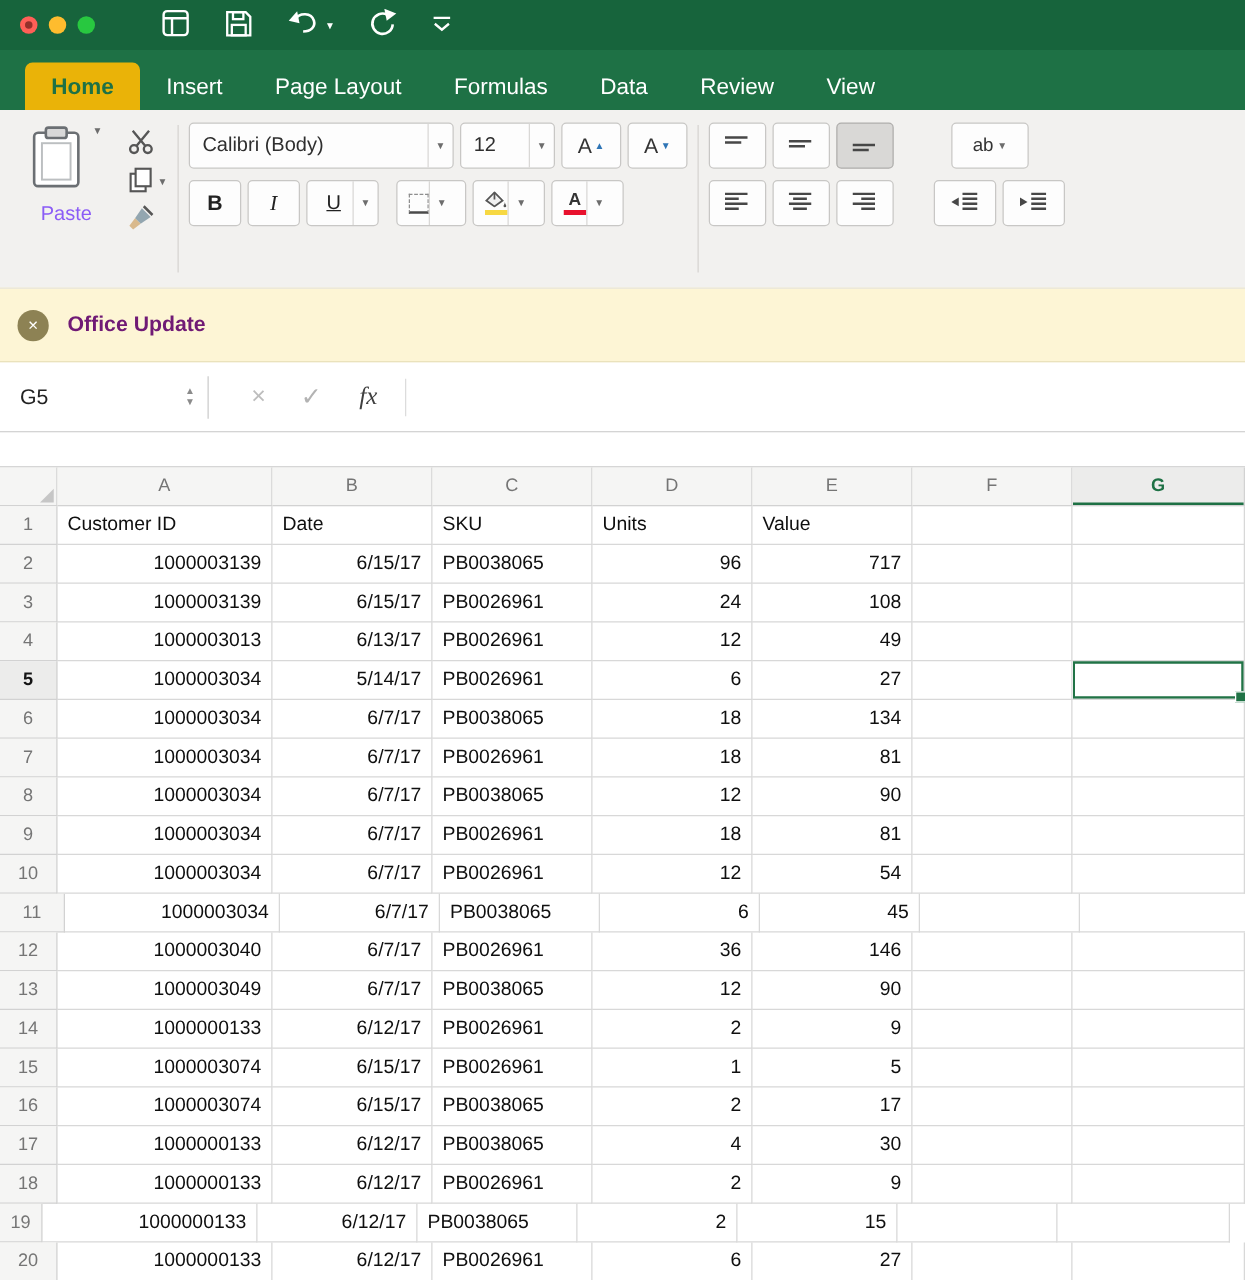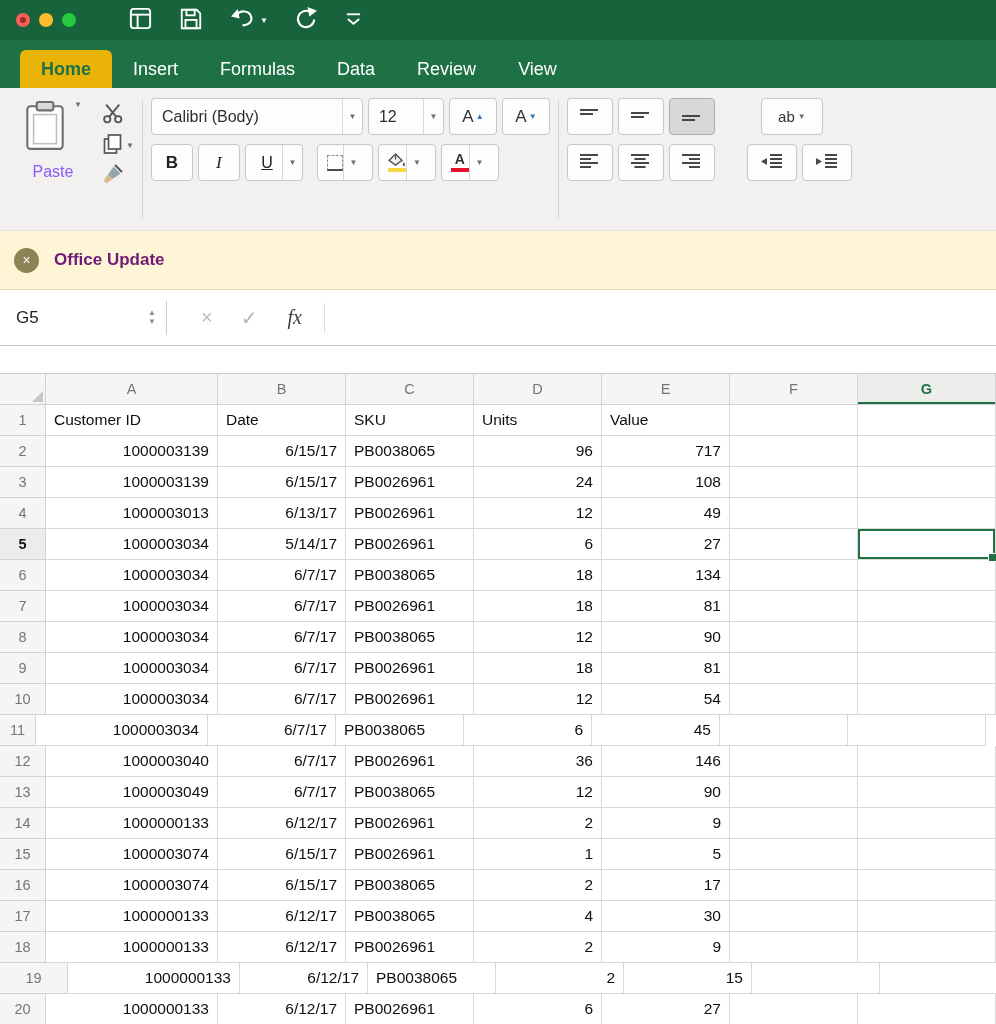--- a/index.html
+++ b/index.html
@@ -159,20 +159,21 @@
             <path d="M3 7 L9 12 L15 7"></path>
           </svg>
       </span>
     </button>
   </div>
 </div>
 
 <div class="tabbar">
   <span class="tab active">Home</span>
   <span class="tab">Insert</span>
+  <span class="tab">Page Layout</span>
   <span class="tab">Formulas</span>
   <span class="tab">Data</span>
   <span class="tab">Review</span>
   <span class="tab">View</span>
 </div>
 
 <div class="ribbon">
 
   <div class="rgroup">
     <div class="clip-inner">
@@ -507,21 +508,21 @@
       <div class="hcell rowhead" style="width: 46px;">10</div>
       <div class="cell a-right" style="width: 172px;">1000003034</div>
       <div class="cell a-right" style="width: 128px;">6/7/17</div>
       <div class="cell a-left" style="width: 128px;">PB0026961</div>
       <div class="cell a-right" style="width: 128px;">12</div>
       <div class="cell a-right" style="width: 128px;">54</div>
       <div class="cell a-left" style="width: 128px;"></div>
       <div class="cell a-left" style="width: 138px;"></div>
     </div>
     <div class="srow">
-      <div class="hcell rowhead" style="width: 36px;">11</div>
+      <div class="hcell rowhead" style="width: 52px;">11</div>
       <div class="cell a-right" style="width: 172px;">1000003034</div>
       <div class="cell a-right" style="width: 128px;">6/7/17</div>
       <div class="cell a-left" style="width: 128px;">PB0038065</div>
       <div class="cell a-right" style="width: 128px;">6</div>
       <div class="cell a-right" style="width: 128px;">45</div>
       <div class="cell a-left" style="width: 128px;"></div>
       <div class="cell a-left" style="width: 138px;"></div>
     </div>
     <div class="srow">
       <div class="hcell rowhead" style="width: 46px;">12</div>
@@ -587,21 +588,21 @@
       <div class="hcell rowhead" style="width: 46px;">18</div>
       <div class="cell a-right" style="width: 172px;">1000000133</div>
       <div class="cell a-right" style="width: 128px;">6/12/17</div>
       <div class="cell a-left" style="width: 128px;">PB0026961</div>
       <div class="cell a-right" style="width: 128px;">2</div>
       <div class="cell a-right" style="width: 128px;">9</div>
       <div class="cell a-left" style="width: 128px;"></div>
       <div class="cell a-left" style="width: 138px;"></div>
     </div>
     <div class="srow">
-      <div class="hcell rowhead" style="width: 68px;">19</div>
+      <div class="hcell rowhead" style="width: 34px;">19</div>
       <div class="cell a-right" style="width: 172px;">1000000133</div>
       <div class="cell a-right" style="width: 128px;">6/12/17</div>
       <div class="cell a-left" style="width: 128px;">PB0038065</div>
       <div class="cell a-right" style="width: 128px;">2</div>
       <div class="cell a-right" style="width: 128px;">15</div>
       <div class="cell a-left" style="width: 128px;"></div>
       <div class="cell a-left" style="width: 138px;"></div>
     </div>
     <div class="srow">
       <div class="hcell rowhead" style="width: 46px;">20</div>

